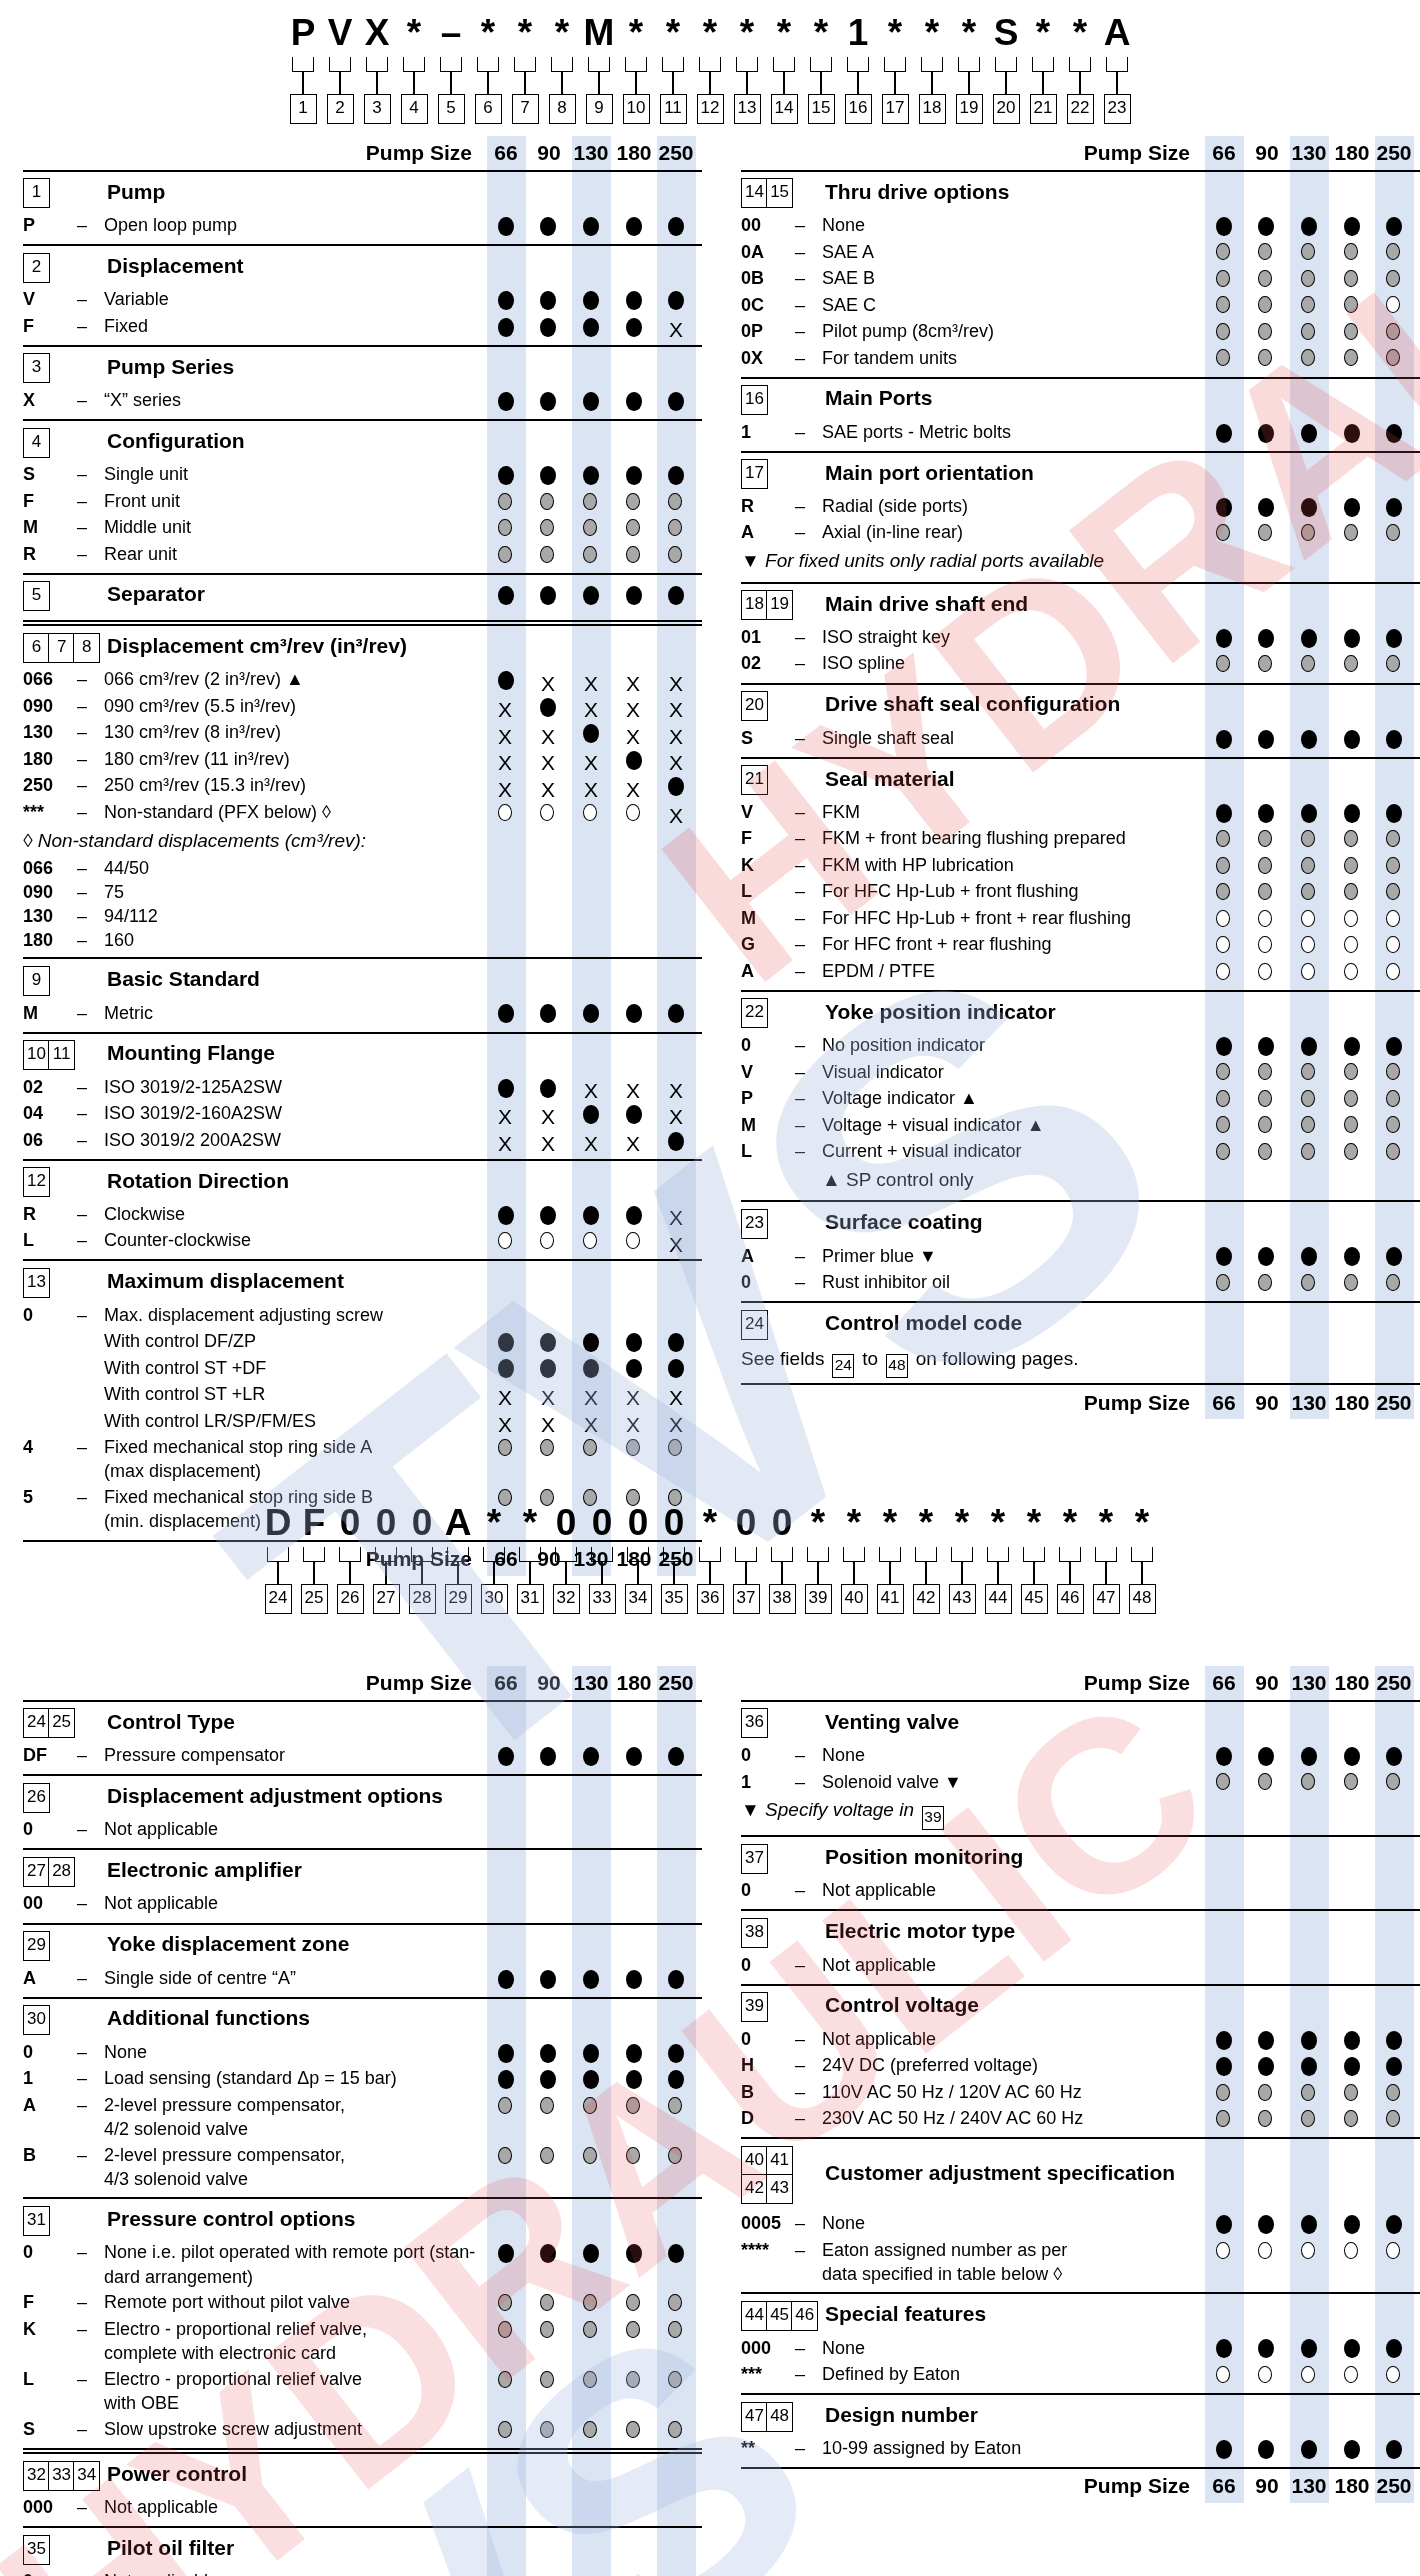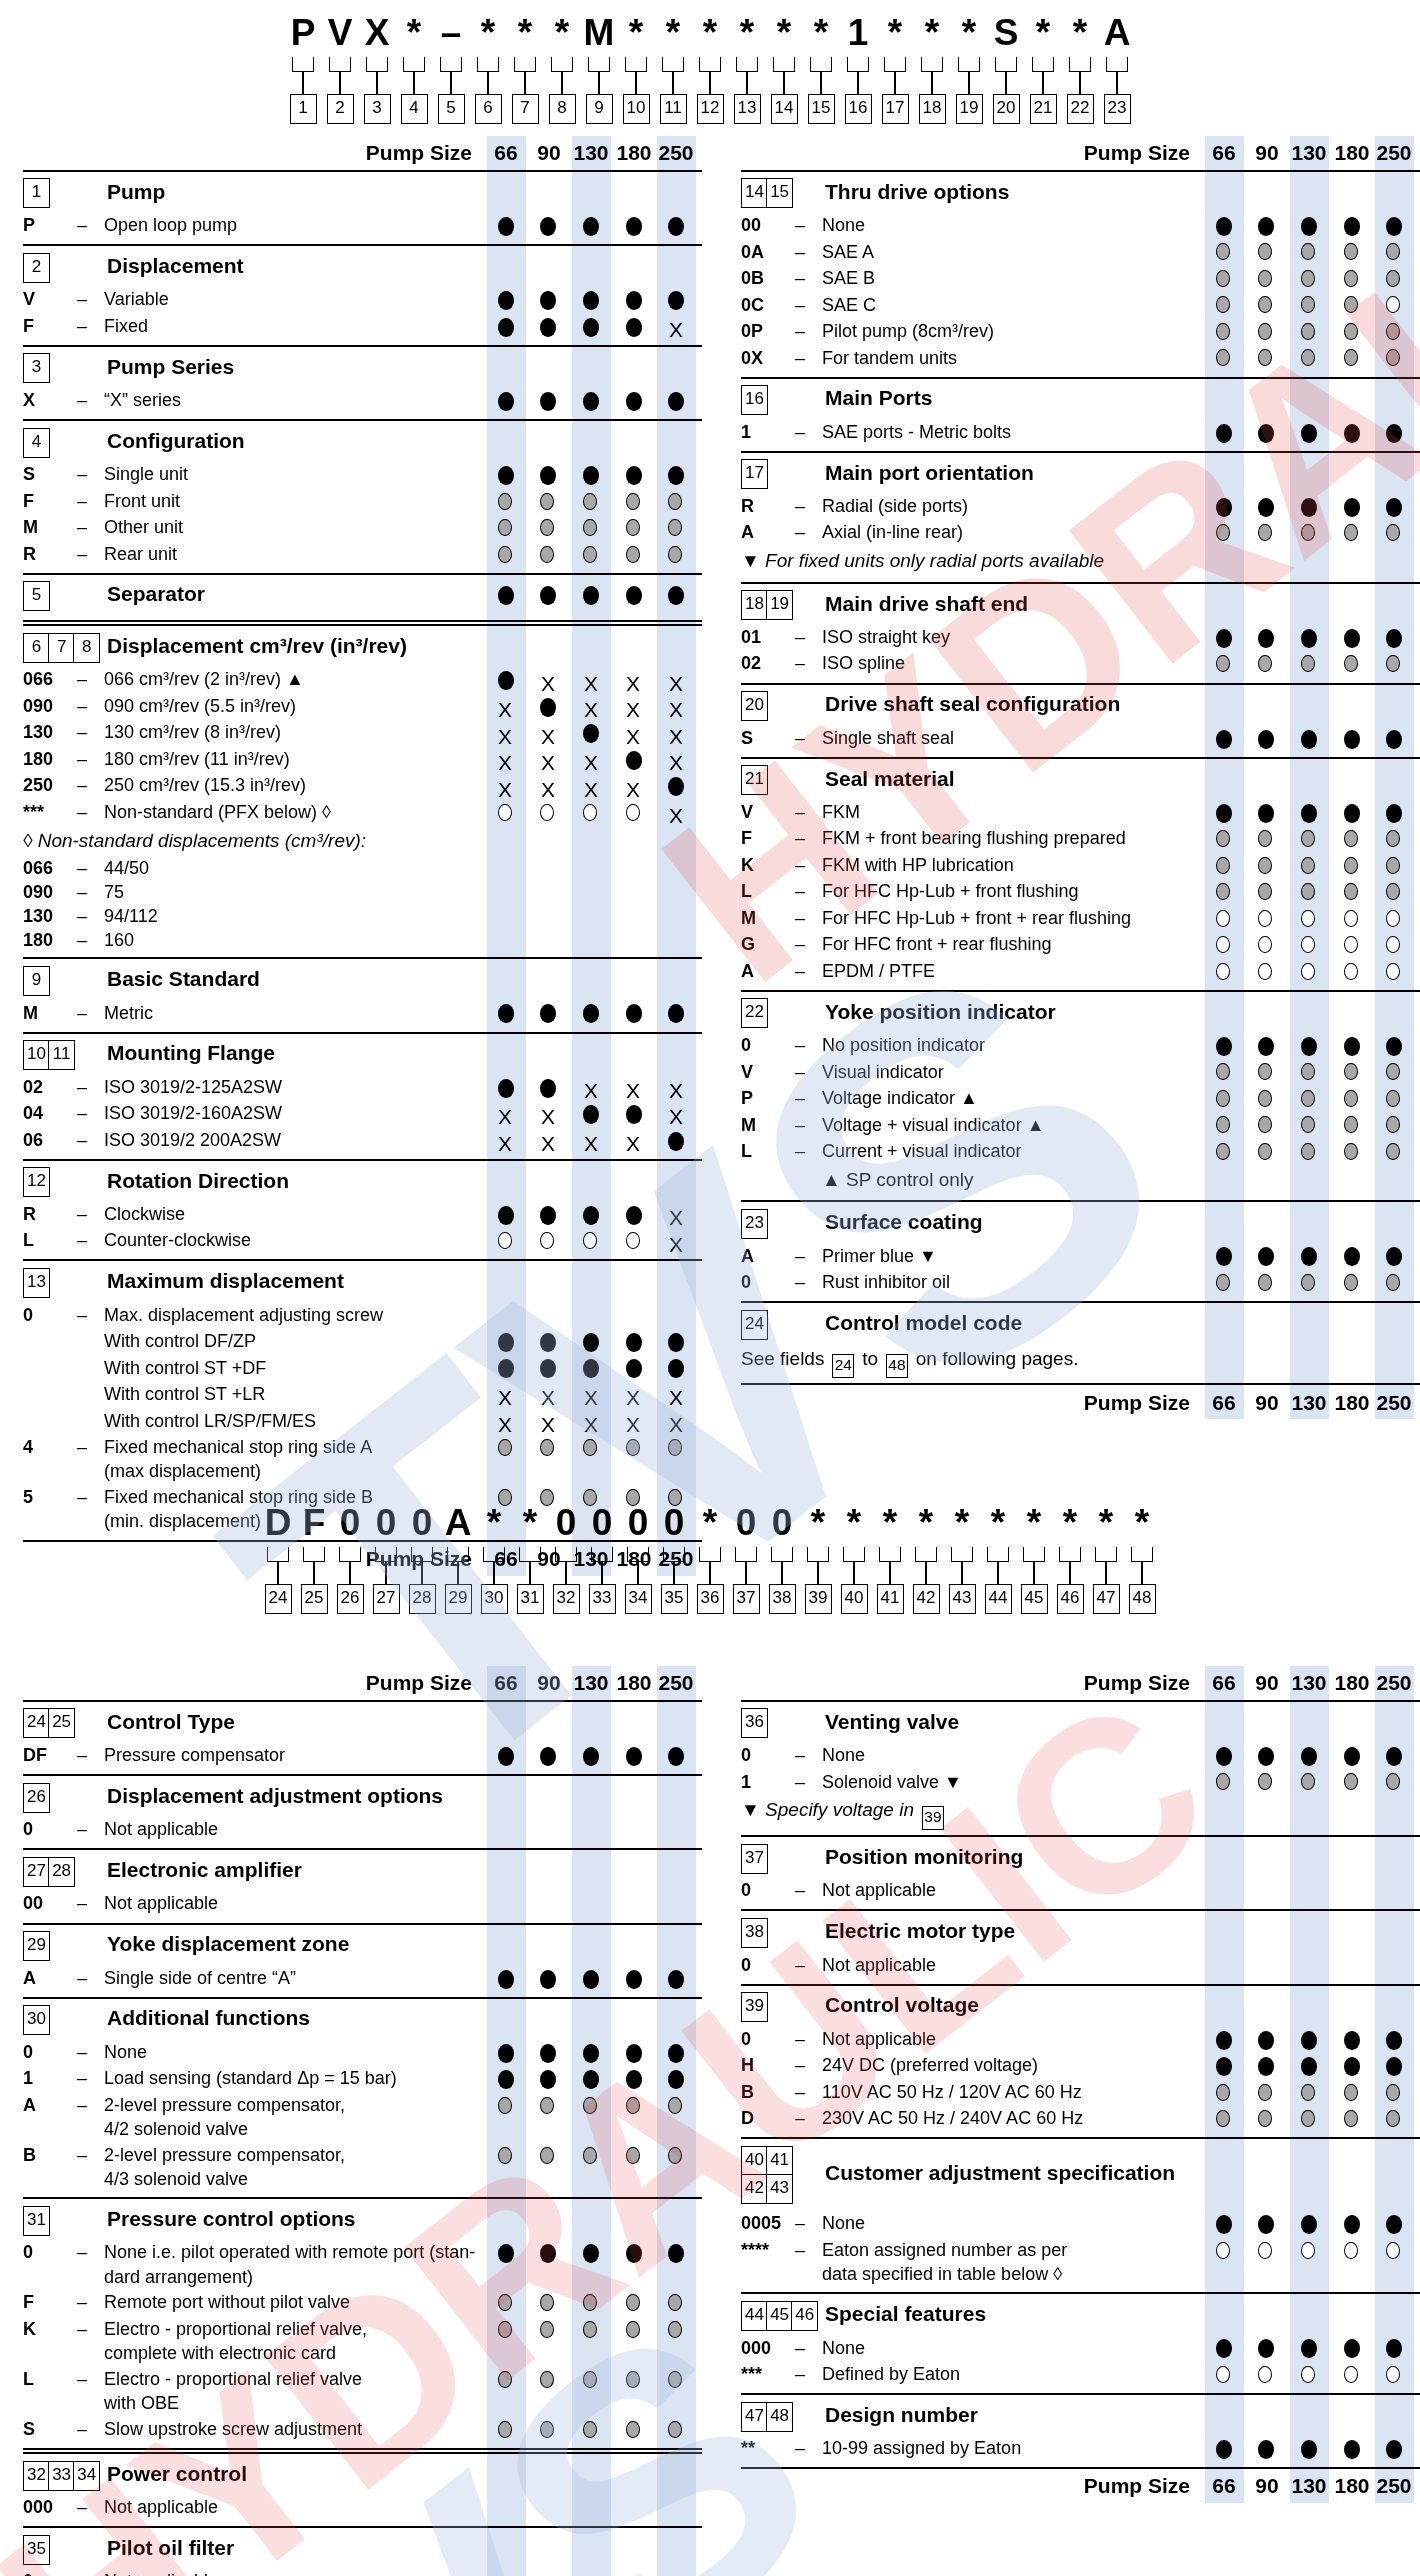--- a/index.html
+++ b/index.html
@@ -445,21 +445,21 @@
           <span class="lbl">Front unit</span>
           <span class="mark dotg" style="left: 475px; top: 4.5px;"></span>
           <span class="mark dotg" style="left: 517px; top: 4.5px;"></span>
           <span class="mark dotg" style="left: 560px; top: 4.5px;"></span>
           <span class="mark dotg" style="left: 603px; top: 4.5px;"></span>
           <span class="mark dotg" style="left: 645px; top: 4.5px;"></span>
         </div>
         <div class="irow">
           <span class="code">M</span>
           <span class="dash">–</span>
-          <span class="lbl">Other unit</span>
+          <span class="lbl">Middle unit</span>
           <span class="mark dotg" style="left: 475px; top: 4.5px;"></span>
           <span class="mark dotg" style="left: 517px; top: 4.5px;"></span>
           <span class="mark dotg" style="left: 560px; top: 4.5px;"></span>
           <span class="mark dotg" style="left: 603px; top: 4.5px;"></span>
           <span class="mark dotg" style="left: 645px; top: 4.5px;"></span>
         </div>
         <div class="irow">
           <span class="code">R</span>
           <span class="dash">–</span>
           <span class="lbl">Rear unit</span>

